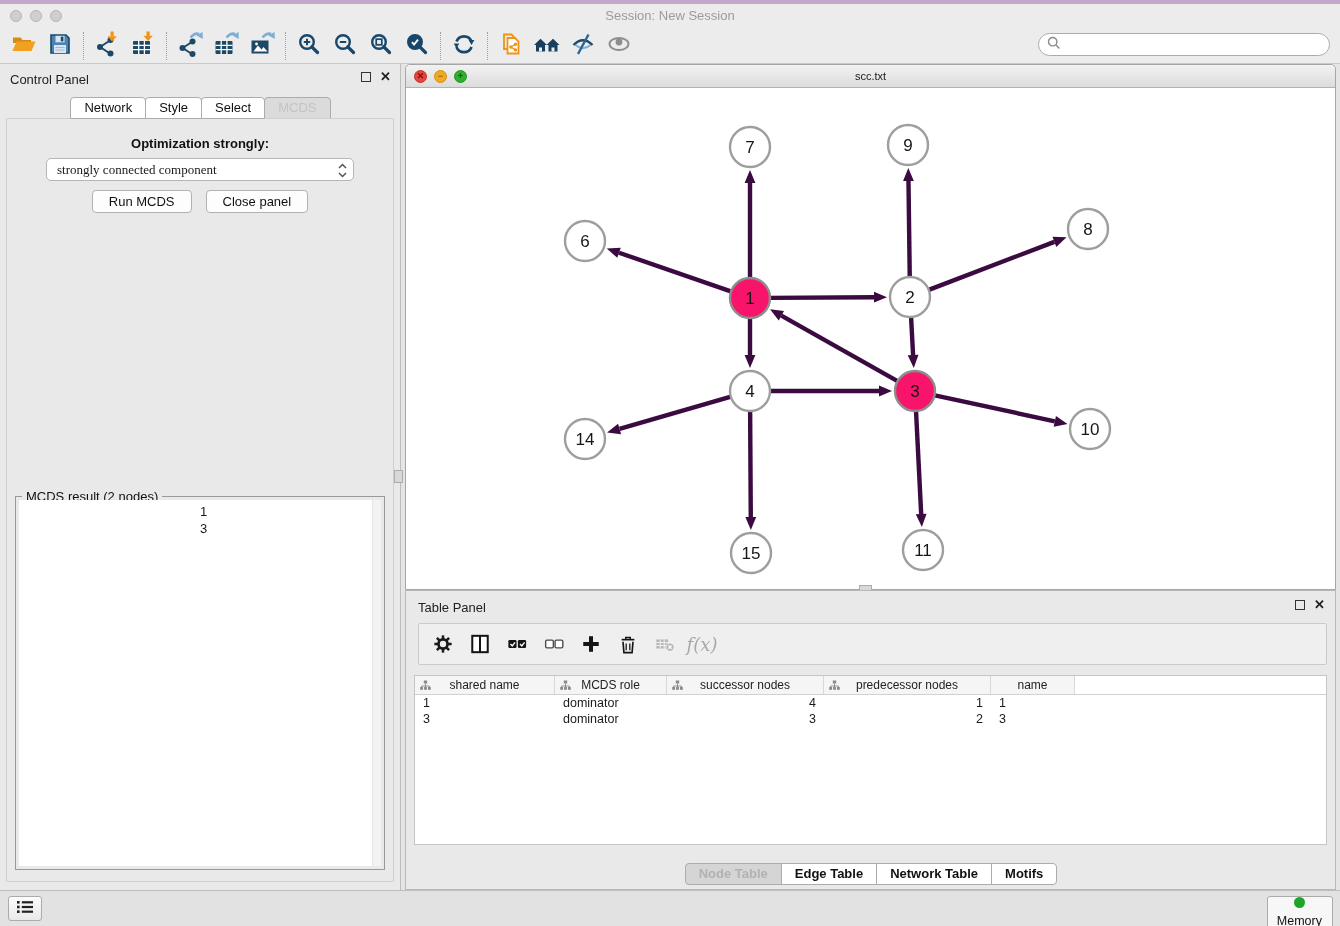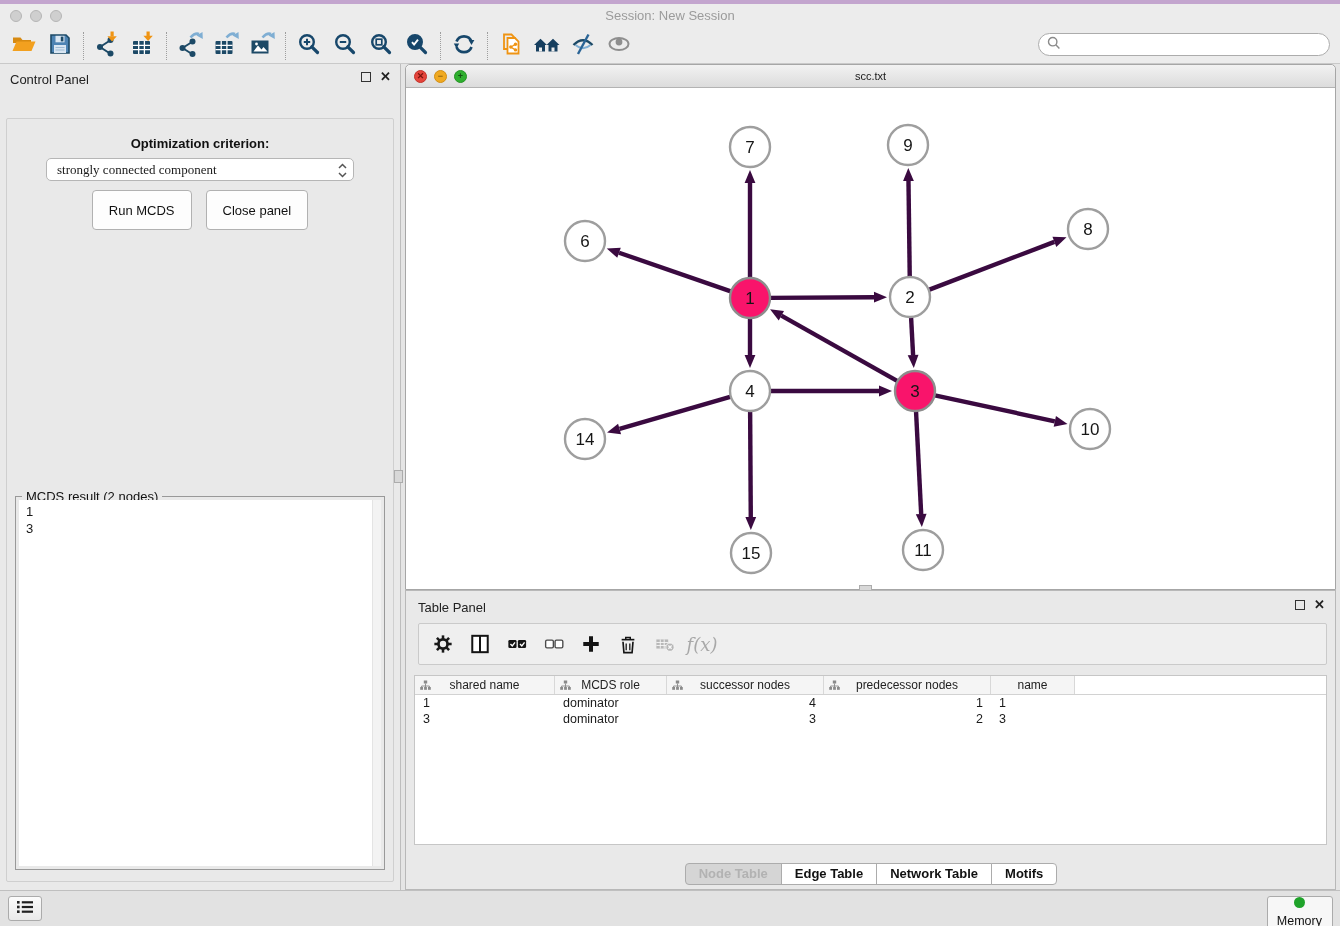--- a/index.html
+++ b/index.html
@@ -29,22 +29,22 @@
   .float-ic { width:10px; height:10px; border:1.6px solid #333; display:inline-block; }
   .close-ic { font-size:13px; font-weight:bold; color:#222; line-height:10px; }
   #cp-tabs { position:absolute; top:33px; left:0; right:0; display:flex; justify-content:center; }
   .tab { padding:2px 13px 3px; font-size:13px; background:#fff; border:1px solid #ACACAC; margin-right:-1px; border-radius:4px 4px 0 0; position:relative; z-index:1; color:#111; }
   .tab.active { background:#DBDBDB; color:#C4C4C4; z-index:0; }
   #cp-content { position:absolute; top:54px; left:6px; right:6px; bottom:8px; background:#E9E9E9; border:1px solid #CFCFCF; border-radius:2px; }
   #opt-label { position:absolute; top:17px; left:0; right:0; text-align:center; font-size:13px; font-weight:600; color:#111; }
   #criterion-dropdown { position:absolute; top:39px; left:39px; right:39px; height:23px; background:#fff; border:1px solid #B6B6B6; border-radius:5px; font-size:13px; display:flex; align-items:center; padding-left:10px;font-family:Liberation Serif, serif; }
   #criterion-dropdown .chev { position:absolute; right:6px; top:4px; }
   #cp-btn-row { position:absolute; top:71px; left:0; right:0; display:flex; justify-content:center; gap:14px; }
-  .push-btn { height:40px; padding:0 16px; background:#FDFDFD; border:1px solid #B1B1B1; border-radius:4px; font-size:13px; line-height:21px; color:#111; }
-  #mcds-groupbox { position:absolute; left:8px; right:8px; top:377px; height:374px; border:1px solid #999; }
+  .push-btn { height:23px; padding:0 16px; background:#FDFDFD; border:1px solid #B1B1B1; border-radius:4px; font-size:13px; line-height:21px; color:#111; }
+  #mcds-groupbox { position:absolute; left:8px; right:8px; top:377px; height:374px; border:1px solid #999;text-align:center; }
   #mcds-legend { position:absolute; top:-8px; left:6px; background:#E9E9E9; padding:0 4px; font-size:13px; color:#111; }
   #mcds-result-text { position:absolute; top:3px; left:3px; right:3px; bottom:3px; background:#fff; font-size:13px; line-height:17px; padding:3px 0 0 7px; white-space:pre; }
   #mcds-scrollbar { position:absolute; top:3px; bottom:3px; right:3px; width:9px; background:#F3F3F3; border-left:1px solid #E4E4E4; }
 
   
   #network-window { position:absolute; left:405px; top:0; width:931px; height:526px; background:#fff; border:1px solid #A6A6A6; border-radius:5px 5px 0 0; }
   #nw-titlebar { position:absolute; top:0; left:0; right:0; height:23px; background:linear-gradient(#F2F2F2,#DCDCDC); border-bottom:1px solid #B3B3B3; border-radius:5px 5px 0 0; }
   #nw-titlebar .title { width:100%; text-align:center; line-height:22px; font-size:11px; color:#1a1a1a; }
   .tl { position:absolute; top:5px; width:13px; height:13px; border-radius:50%; font-size:9px; font-weight:bold; display:flex; align-items:center; justify-content:center; line-height:1; }
   #tl-close { left:8px;  background:#E5453C; border:1px solid #C23229; color:#7B120D; }
@@ -245,22 +245,28 @@
 </div>
 
 <div id="workspace">
 
   <div id="control-panel">
     <div class="panel-title">Control Panel</div>
     <div class="panel-controls">
       <span class="float-ic"></span>
       <span class="close-ic">✕</span>
     </div>
+    <div id="cp-tabs">
+        <div class="tab">Network</div>
+        <div class="tab">Style</div>
+        <div class="tab">Select</div>
+        <div class="tab active">MCDS</div>
+      </div>
     <div id="cp-content">
-      <div id="opt-label">Optimization criterion:</div>
+      <div id="opt-label">Optimization strongly:</div>
       <div id="criterion-dropdown">
         <span>strongly connected component</span>
         <span class="chev"><svg width="9" height="15" viewBox="0 0 9 15">
               <path d="M1 5 L4.5 1.5 L8 5" fill="none" stroke="#555" stroke-width="1.5"></path>
               <path d="M1 10 L4.5 13.5 L8 10" fill="none" stroke="#555" stroke-width="1.5"></path>
             </svg></span>
       </div>
       <div id="cp-btn-row">
         <button class="push-btn">Run MCDS</button>
         <button class="push-btn">Close panel</button>

